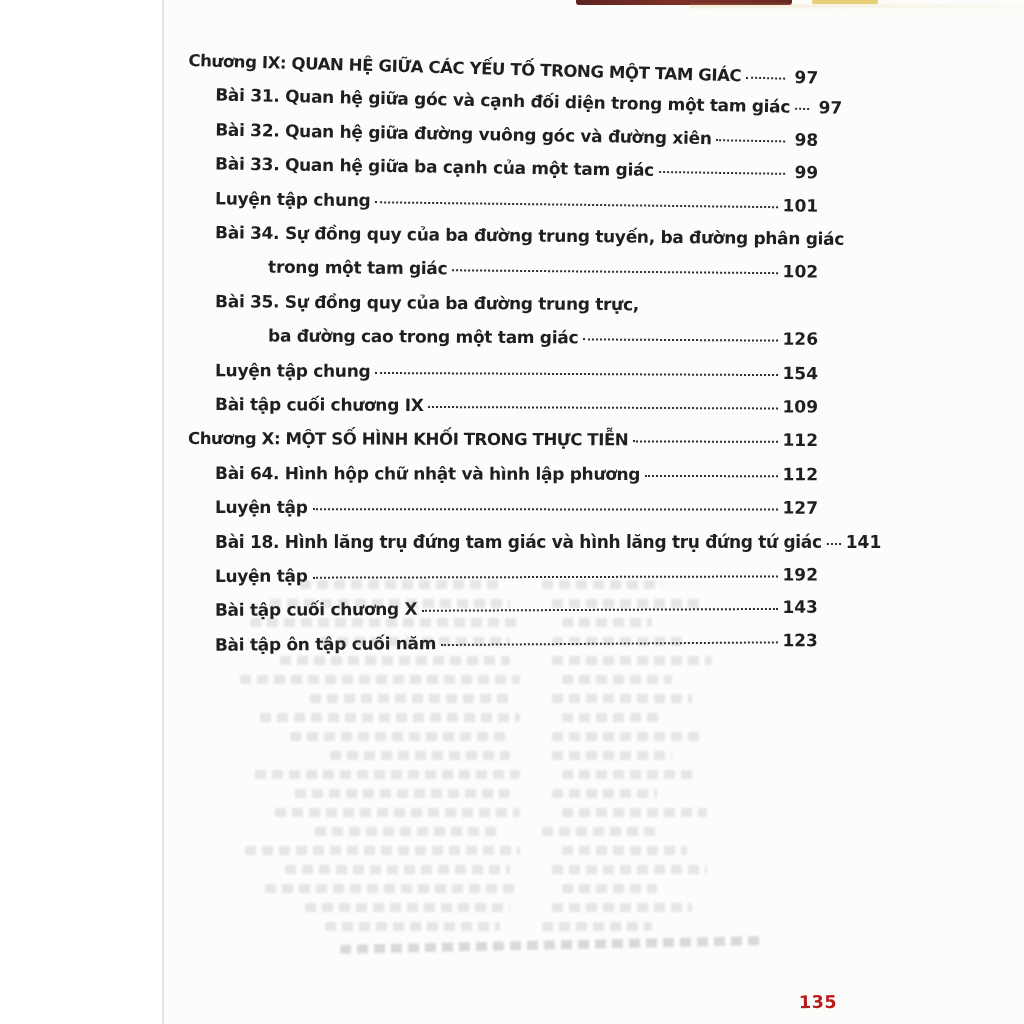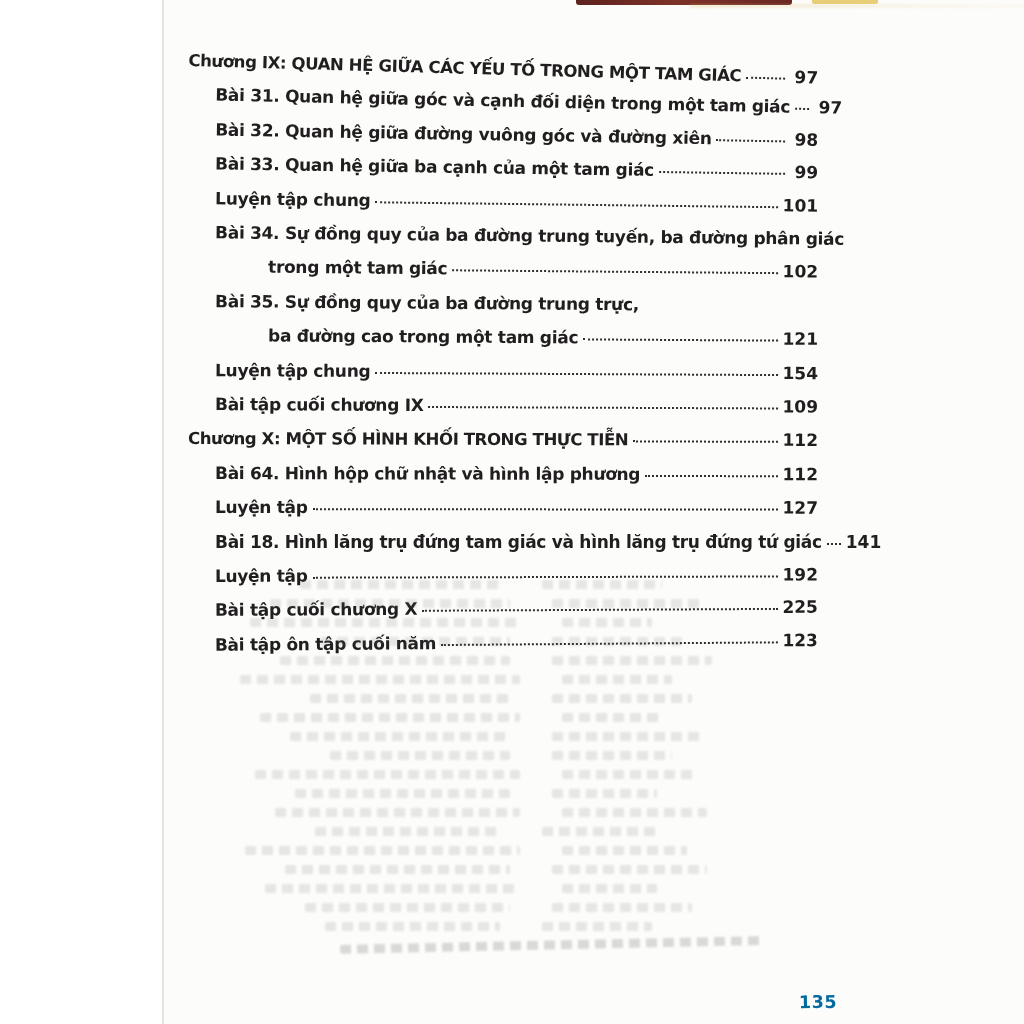--- a/index.html
+++ b/index.html
@@ -77,21 +77,21 @@
   .bl{height:10px;margin-bottom:9px;filter:blur(1.2px);opacity:.5;white-space:nowrap;}
   .bl i{
     display:inline-block;height:9px;border-radius:2px;vertical-align:top;
     background:repeating-linear-gradient(90deg,rgba(105,105,105,.30) 0 11px,transparent 11px 17px);
     margin-right:42px;
   }
   .bl.dark{opacity:.78;filter:blur(1px);transform:rotate(-1.2deg);}
   
   .pagenum{
     position:absolute;left:799px;top:992px;
-    font-weight:bold;font-size:17.5px;color:#0369a1;letter-spacing:.5px;
+    font-weight:bold;font-size:17.5px;color:#b91c1c;letter-spacing:.5px;
     transform:rotate(-1deg);
   }
 </style>
 </head>
 <body>
 
 <div class="page"></div>
 <div class="page-edge"></div>
 <div class="stripe-red"></div>
 <div class="stripe-yellow"></div>
@@ -132,21 +132,21 @@
     <span class="leader"></span>
     <span class="pg">102</span>
   </div>
   <div class="row lesson nopage">
     <span class="t">Bài 35. Sự đồng quy của ba đường trung trực,</span>
 
   </div>
   <div class="row cont">
     <span class="t">ba đường cao trong một tam giác</span>
     <span class="leader"></span>
-    <span class="pg">121</span>
+    <span class="pg">126</span>
   </div>
   <div class="row lesson">
     <span class="t">Luyện tập chung</span>
     <span class="leader"></span>
     <span class="pg">154</span>
   </div>
   <div class="row lesson">
     <span class="t">Bài tập cuối chương IX</span>
     <span class="leader"></span>
     <span class="pg">109</span>
@@ -172,21 +172,21 @@
     <span class="pg">141</span>
   </div>
   <div class="row lesson">
     <span class="t">Luyện tập</span>
     <span class="leader"></span>
     <span class="pg">192</span>
   </div>
   <div class="row lesson">
     <span class="t">Bài tập cuối chương X</span>
     <span class="leader"></span>
-    <span class="pg">225</span>
+    <span class="pg">143</span>
   </div>
   <div class="row lesson">
     <span class="t">Bài tập ôn tập cuối năm</span>
     <span class="leader"></span>
     <span class="pg">123</span>
   </div>
 </div>
 
 <div class="bleed">
   <div class="bl"><i style="margin-left:60px;width:200px"></i><i style="width:120px"></i></div>

